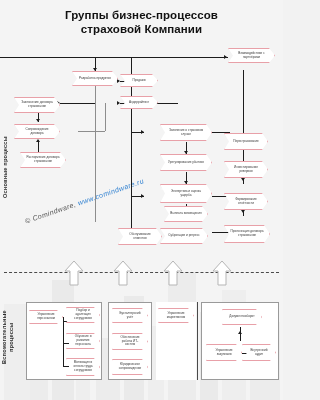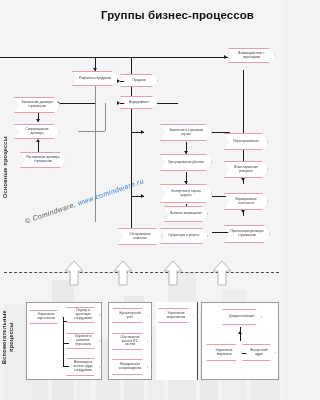--- a/index.html
+++ b/index.html
@@ -26,21 +26,21 @@
     font-size:7px;letter-spacing:.4px;white-space:nowrap;
     pointer-events:none;
   }
   .wm-a{color:#555;font-style:italic;}
   .wm-b{color:#2d7fd0;font-style:italic;}
 
   
   .title{
     position:absolute;left:0;top:8px;width:283px;
     text-align:center;font-weight:bold;font-size:11.5px;line-height:14px;
-    letter-spacing:.1px;color:#111;padding-left:36px;
+    letter-spacing:.1px;color:#111;
   }
 
   
   .vlabel{
     position:absolute;font-size:5.6px;font-weight:bold;color:#2b2b2b;
     writing-mode:vertical-rl;transform:rotate(180deg);
     text-align:center;letter-spacing:.2px;line-height:7px;
   }
   #band-main{left:2px;top:128px;height:78px;}
   #band-aux{left:1px;top:296px;height:82px;width:12px;}
@@ -108,20 +108,21 @@
     <div class="bldg b3" style="left:124px;bottom:0; width:20px; height:104px;"></div>
     <div class="bldg b2" style="left:148px;bottom:0; width:16px; height:74px;"></div>
     <div class="bldg" style="left:168px;bottom:0; width:28px; height:128px;"></div>
     <div class="bldg b3" style="left:200px;bottom:0; width:18px; height:88px;"></div>
     <div class="bldg b2" style="left:222px;bottom:0; width:24px; height:110px;"></div>
     <div class="bldg" style="left:250px;bottom:0; width:30px; height:78px;"></div>
   </div>
 
   <div class="title">
     <div>Группы бизнес-процессов</div>
+    <div>страховой Компании</div>
   </div>
 
   <div class="watermark">
     <span class="wm-a">© Comindware,</span>
     <span class="wm-b">www.comindware.ru</span>
   </div>
 
   <div class="vlabel" id="band-main">Основные процессы</div>
   <div class="vlabel" id="band-aux">Вспомогательные процессы</div>
 

